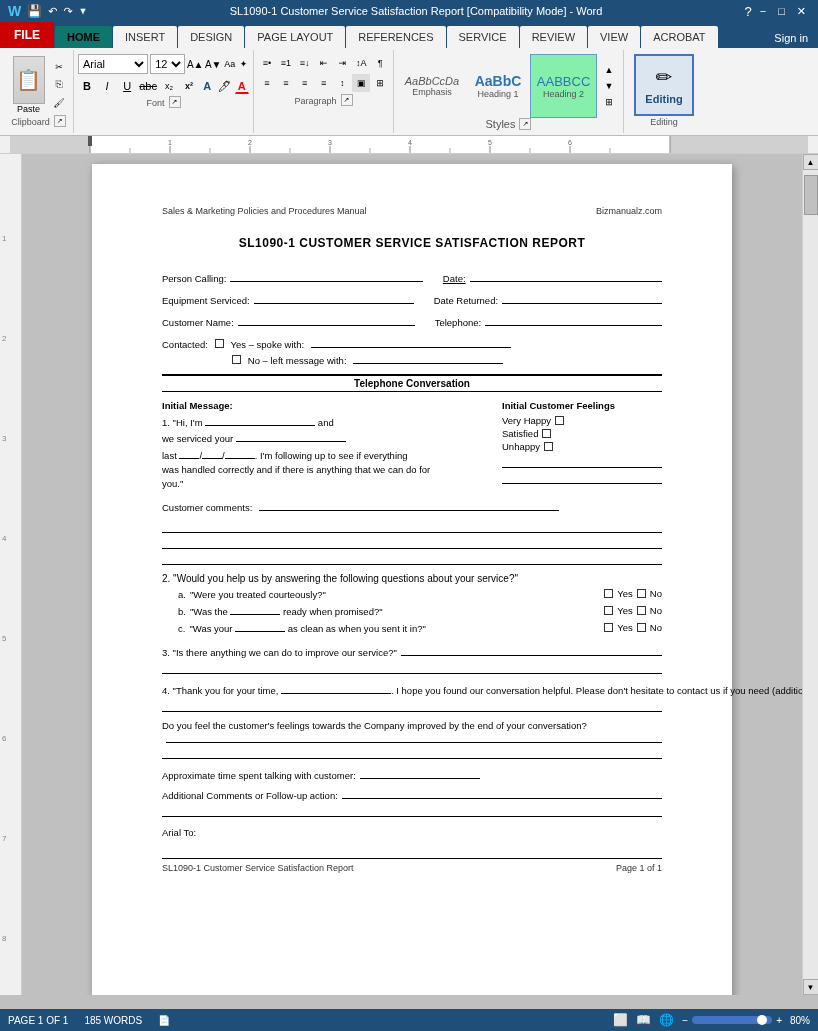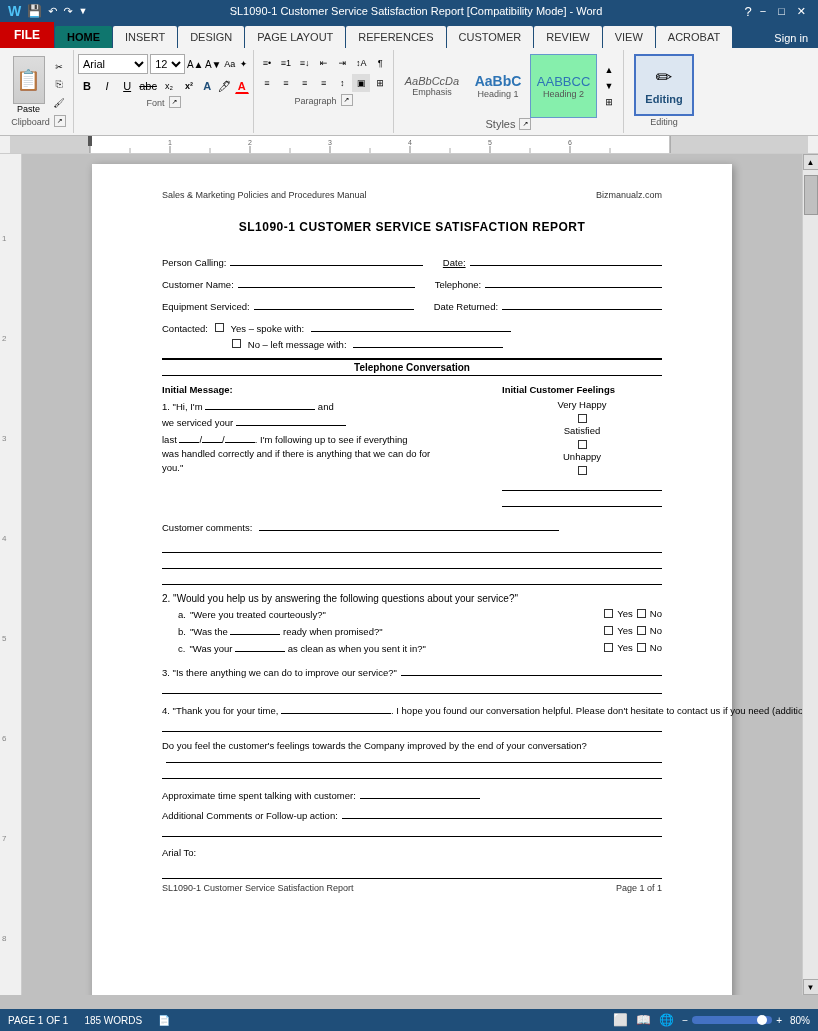--- a/index.html
+++ b/index.html
@@ -270,21 +270,21 @@
       display: flex;
       justify-content: center;
       padding: 10px 0;
       background: #c0c0c0;
     }
     #page {
       width: 640px;
       min-height: 840px;
       background: white;
       box-shadow: 2px 2px 8px rgba(0,0,0,0.3);
-      padding: 26px 70px 30px 70px;
+      padding: 42px 70px 30px 70px;
       font-family: Arial, sans-serif;
       font-size: 10px;
       position: relative;
     }
 
     
     .doc-header {
       display: flex;
       justify-content: space-between;
       font-size: 9px;
@@ -321,21 +321,21 @@
       font-weight: bold;
       font-size: 10px;
       border-top: 2px solid #000;
       border-bottom: 1px solid #000;
       padding: 2px 0;
       margin: 8px 0;
     }
     .two-col { display: flex; gap: 10px; }
     .left-col { flex: 1; font-size: 9.5px; }
     .right-col { width: 160px; font-size: 9.5px; }
-    .checkbox-row { display: flex; align-items: center; gap: 4px; margin-bottom: 2px; flex-direction: column; }
+    .checkbox-row { display: flex; align-items: center; gap: 4px; margin-bottom: 2px; }
     .checkbox { width: 9px; height: 9px; border: 1px solid #333; display: inline-block; }
     .full-line { border-bottom: 1px solid #000; width: 100%; margin: 4px 0; height: 12px; }
     .sub-row { margin-left: 16px; margin-bottom: 3px; font-size: 9.5px; display: flex; align-items: baseline; }
     .sub-label { white-space: nowrap; }
     .yn-group { display: flex; gap: 4px; align-items: center; white-space: nowrap; }
     .doc-footer {
       display: flex;
       justify-content: space-between;
       font-size: 9px;
       color: #333;
@@ -433,21 +433,21 @@
   </div>
 </div>
 
 <div id="tab-row">
   <div class="file-tab">FILE</div>
   <div class="ribbon-tab active">HOME</div>
   <div class="ribbon-tab">INSERT</div>
   <div class="ribbon-tab">DESIGN</div>
   <div class="ribbon-tab">PAGE LAYOUT</div>
   <div class="ribbon-tab">REFERENCES</div>
-  <div class="ribbon-tab">CUSTOMER</div>
+  <div class="ribbon-tab">SERVICE</div>
   <div class="ribbon-tab">REVIEW</div>
   <div class="ribbon-tab">VIEW</div>
   <div class="ribbon-tab">ACROBAT</div>
   <div class="ribbon-tab-space"></div>
   <div style="color:white;font-size:11px;padding:4px 10px;cursor:pointer;">Sign in</div>
 </div>
 
 <div id="ribbon-content">
 
   <div class="clipboard-group">
@@ -617,30 +617,30 @@
       <div class="doc-title">SL1090-1 CUSTOMER SERVICE SATISFACTION REPORT</div>
 
       <div class="form-row">
         <span class="form-label">Person Calling:</span>
         <div class="form-line"></div>
         <span style="margin-left:20px;white-space:nowrap;text-decoration:underline;" class="form-label">Date:</span>
         <div class="form-line"></div>
       </div>
 
       <div class="form-row">
+        <span class="form-label">Equipment Serviced:</span>
+        <div class="form-line"></div>
+        <span style="margin-left:20px;white-space:nowrap;" class="form-label">Date Returned:</span>
+        <div class="form-line"></div>
+      </div>
+
+      <div class="form-row">
         <span class="form-label">Customer Name:</span>
         <div class="form-line"></div>
         <span style="margin-left:20px;white-space:nowrap;" class="form-label">Telephone:</span>
-        <div class="form-line"></div>
-      </div>
-
-      <div class="form-row">
-        <span class="form-label">Equipment Serviced:</span>
-        <div class="form-line"></div>
-        <span style="margin-left:20px;white-space:nowrap;" class="form-label">Date Returned:</span>
         <div class="form-line"></div>
       </div>
 
       <div style="margin-bottom:2px;">
         <span class="form-label">Contacted:</span>
         <span style="margin-left:4px;"><span class="checkbox"></span></span>
         <span class="form-label" style="margin-left:4px;">Yes – spoke with:</span>
         <span class="form-line-fixed" style="width:200px;margin-left:4px;"></span>
       </div>
       <div style="margin-bottom:4px;padding-left:70px;">

